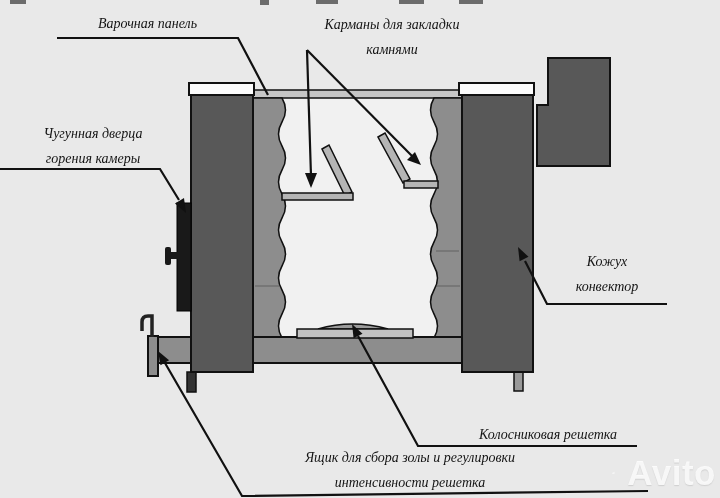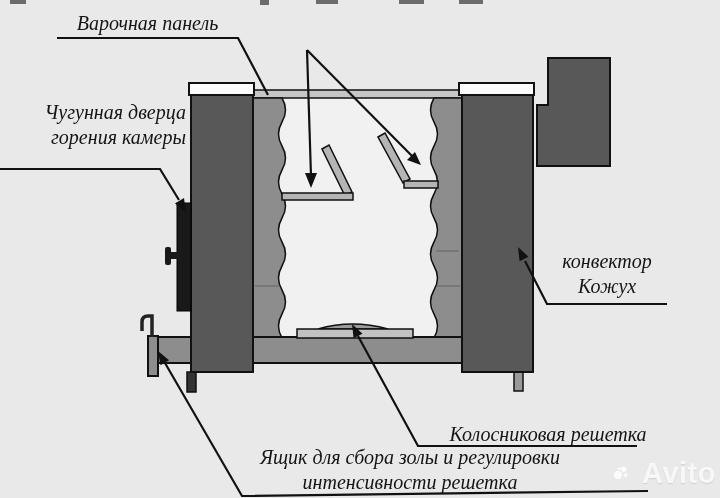--- a/index.html
+++ b/index.html
@@ -7,40 +7,40 @@
     position:relative;
     width:720px;height:498px;
     background:#e9e9e9;
     overflow:hidden;
     font-family:"Liberation Serif", serif;
   }
   #diagram-svg{position:absolute;left:0;top:0;}
   .lbl{
     position:absolute;
     font-style:italic;
-    font-size:20px;
+    font-size:14px;
     line-height:25px;
     color:#141414;
     text-align:center;
     white-space:nowrap;
   }
   .lbl span{display:block;}
   #lbl-cooking{left:57px;top:11px;width:181px;}
   #lbl-pockets{left:276px;top:12px;width:232px;}
-  #lbl-door{left:0px;top:100px;width:186px;text-align:right;}
+  #lbl-door{left:0px;top:121px;width:186px;}
   #lbl-casing{left:548px;top:249px;width:118px;}
   #lbl-grate{left:424px;top:422px;width:248px;}
   #lbl-ashbox{left:228px;top:445px;width:364px;text-align:center;}
   #watermark{
     position:absolute;left:612px;top:453px;width:104px;height:40px;
     display:flex;align-items:center;
     font-family:"Liberation Sans", sans-serif;
   }
   #watermark-text{
-    font-size:29px;font-weight:bold;letter-spacing:0.5px;
+    font-size:35px;font-weight:bold;letter-spacing:0.5px;
     color:rgba(255,255,255,0.82);
     text-shadow:0 1px 1px rgba(160,160,160,0.35);
     margin-left:12px;
   }
 </style>
 </head>
 <body>
 
 <div id="canvas">
 
@@ -112,29 +112,33 @@
       <polygon points="518,247 528.5,256.8 519.6,261.3"></polygon>
       <polygon points="352,324 362.5,333.8 353.6,338.2"></polygon>
       <polygon points="158,351 169.1,360.2 160.5,365.2"></polygon>
     </g>
   </svg>
 
   <div class="lbl" id="lbl-cooking">
     <span>Варочная панель</span>
   </div>
 
+  <div class="lbl" id="lbl-pockets">
+    <span>Карманы для закладки</span>
+    <span>камнями</span>
+  </div>
 
   <div class="lbl" id="lbl-door">
     <span>Чугунная дверца</span>
     <span>горения камеры</span>
   </div>
 
   <div class="lbl" id="lbl-casing">
+    <span>Кожух</span>
     <span>конвектор</span>
-    <span>Кожух</span>
   </div>
 
   <div class="lbl" id="lbl-grate">
     <span>Колосниковая решетка</span>
   </div>
 
   <div class="lbl" id="lbl-ashbox">
     <span>Ящик для сбора золы и регулировки</span>
     <span>интенсивности решетка</span>
   </div>

